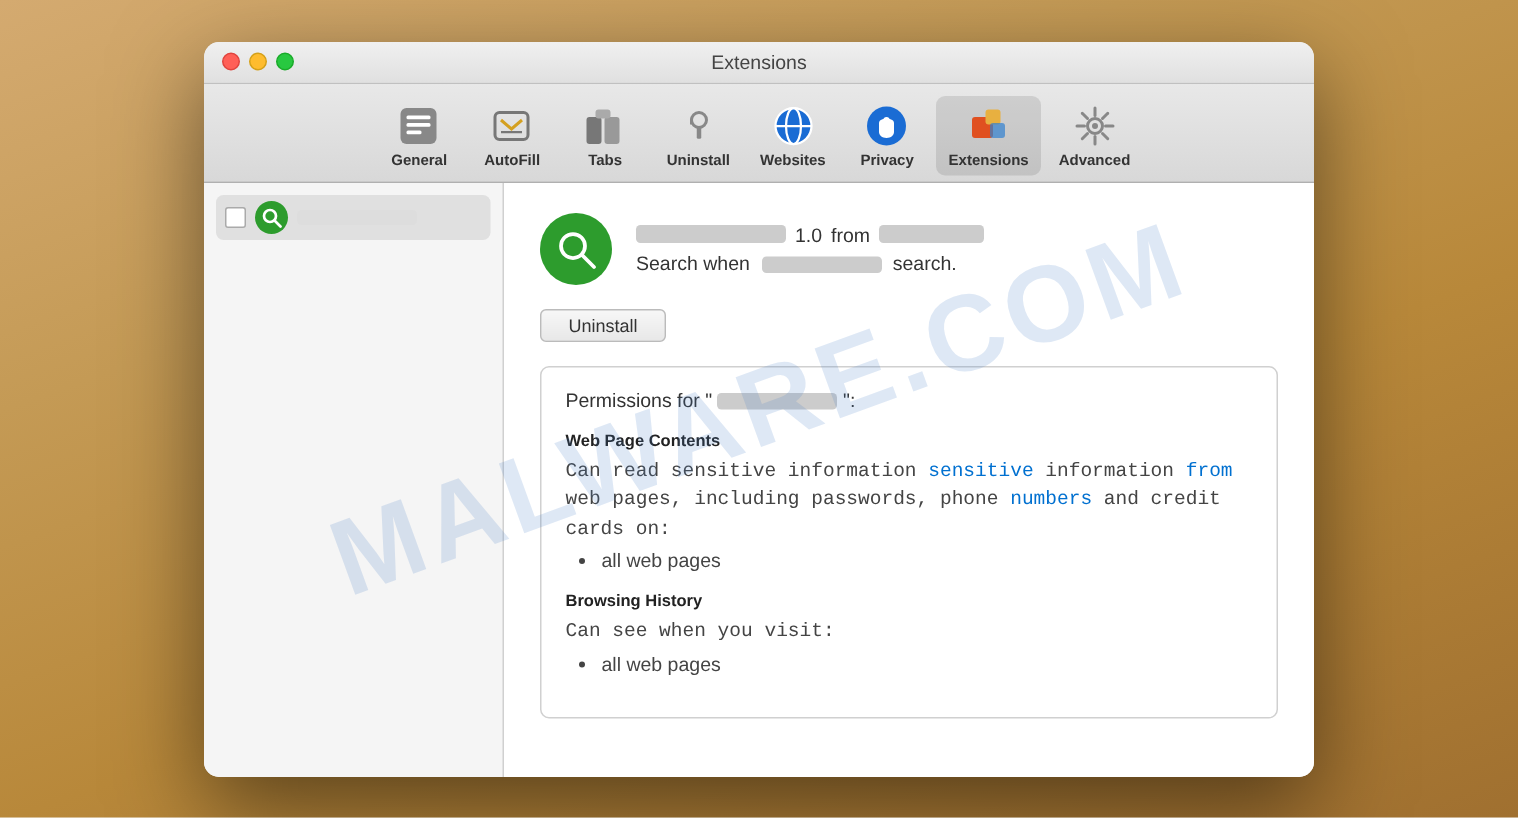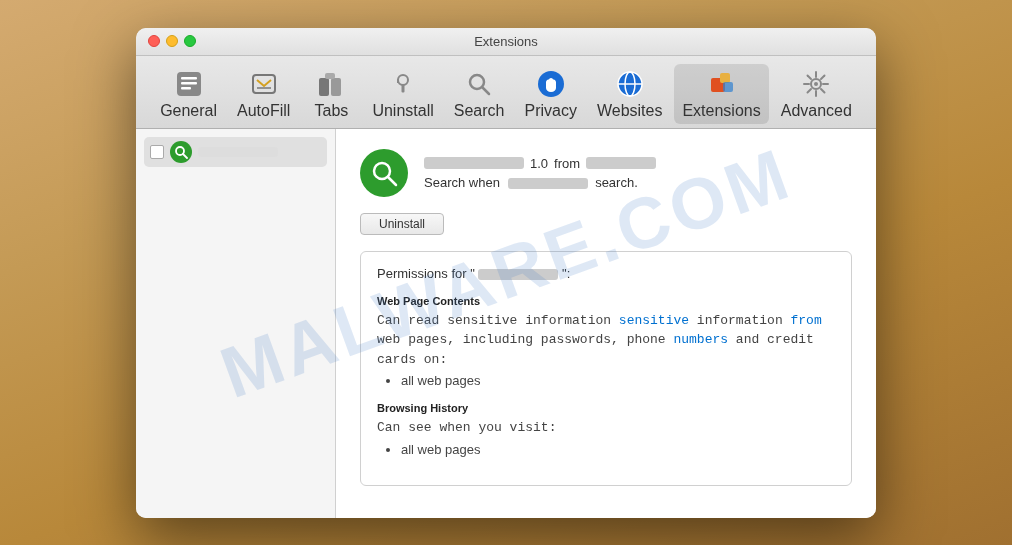--- a/index.html
+++ b/index.html
@@ -95,22 +95,23 @@
     .toolbar-icon {
       width: 32px;
       height: 32px;
       display: flex;
       align-items: center;
       justify-content: center;
       margin-bottom: 2px;
     }
 
     .toolbar-label {
-      font-size: 16px;
+      font-size: 10px;
       color: #333;
+      font-weight: bold;
     }
 
     
     .main {
       display: flex;
       flex: 1;
       overflow: hidden;
     }
 
     
@@ -377,52 +378,43 @@
         <div class="toolbar-icon">
           <svg width="28" height="28" viewBox="0 0 28 28">
             <circle cx="14" cy="10" r="5" fill="none" stroke="#888" stroke-width="2"></circle>
             <rect x="12.5" y="14.5" width="3" height="8" rx="1" fill="#888"></rect>
             <line x1="9" y1="9" x2="9" y2="13" stroke="#888" stroke-width="2"></line>
           </svg>
         </div>
         <span class="toolbar-label">Uninstall</span>
       </div>
 
-      <div class="toolbar-item">
-        <div class="toolbar-icon">
-          <svg width="28" height="28" viewBox="0 0 28 28">
-            <circle cx="12" cy="12" r="7" fill="none" stroke="#888" stroke-width="2.5"></circle>
-            <line x1="17.5" y1="17.5" x2="24" y2="24" stroke="#888" stroke-width="2.5" stroke-linecap="round"></line>
-          </svg>
-        </div>
-        <span class="toolbar-label">Search</span>
-      </div>
-
-
-      <div class="toolbar-item">
-        <div class="toolbar-icon">
-          <svg width="28" height="28" viewBox="0 0 28 28">
-            <circle cx="14" cy="14" r="13" fill="#1a6cd4"></circle>
-            <path d="M9 12 C9 8 19 8 19 12 L19 18 C19 20 17 22 14 22 C11 22 9 20 9 18 Z" fill="white"></path>
-            <rect x="12" y="8" width="4" height="10" rx="2" fill="white"></rect>
-          </svg>
-        </div>
-        <span class="toolbar-label">Privacy</span>
-      </div>
+
 
       <div class="toolbar-item">
         <div class="toolbar-icon">
           <svg width="28" height="28" viewBox="0 0 28 28">
             <circle cx="14" cy="14" r="12" fill="#1a6cd4"></circle>
             <ellipse cx="14" cy="14" rx="5" ry="12" fill="none" stroke="white" stroke-width="1.5"></ellipse>
             <line x1="2" y1="14" x2="26" y2="14" stroke="white" stroke-width="1.5"></line>
             <circle cx="14" cy="14" r="12" fill="none" stroke="white" stroke-width="1.5"></circle>
           </svg>
         </div>
         <span class="toolbar-label">Websites</span>
+      </div>
+
+      <div class="toolbar-item">
+        <div class="toolbar-icon">
+          <svg width="28" height="28" viewBox="0 0 28 28">
+            <circle cx="14" cy="14" r="13" fill="#1a6cd4"></circle>
+            <path d="M9 12 C9 8 19 8 19 12 L19 18 C19 20 17 22 14 22 C11 22 9 20 9 18 Z" fill="white"></path>
+            <rect x="12" y="8" width="4" height="10" rx="2" fill="white"></rect>
+          </svg>
+        </div>
+        <span class="toolbar-label">Privacy</span>
       </div>
 
       <div class="toolbar-item active">
         <div class="toolbar-icon">
           <svg width="28" height="28" viewBox="0 0 28 28">
             <rect x="3" y="8" width="14" height="14" rx="2" fill="#e05020"></rect>
             <rect x="12" y="3" width="10" height="10" rx="2" fill="#e8b040"></rect>
             <rect x="15" y="12" width="10" height="10" rx="2" fill="#3080d0" opacity="0.7"></rect>
           </svg>
         </div>

